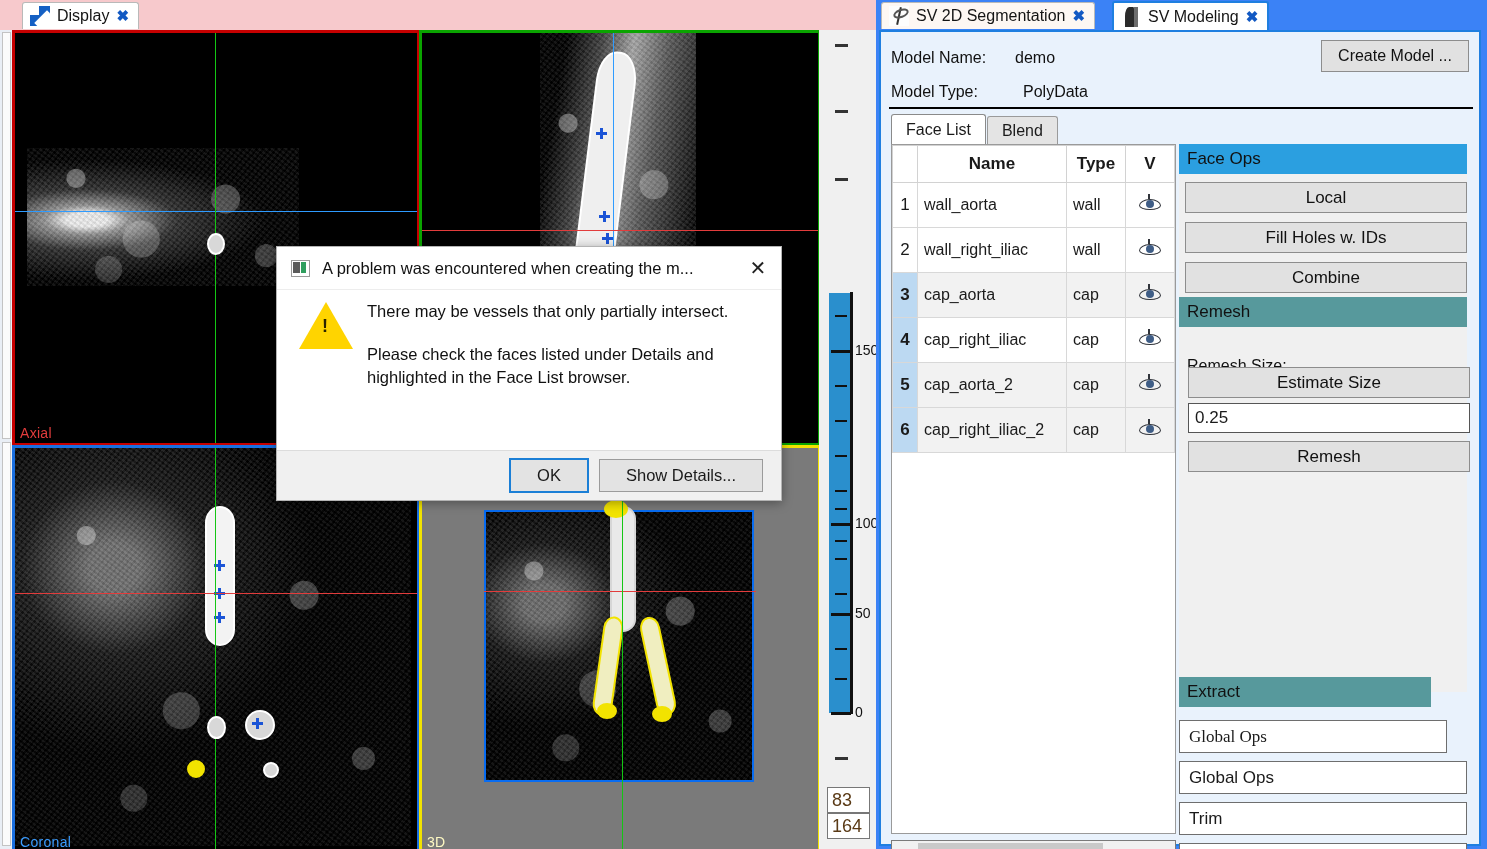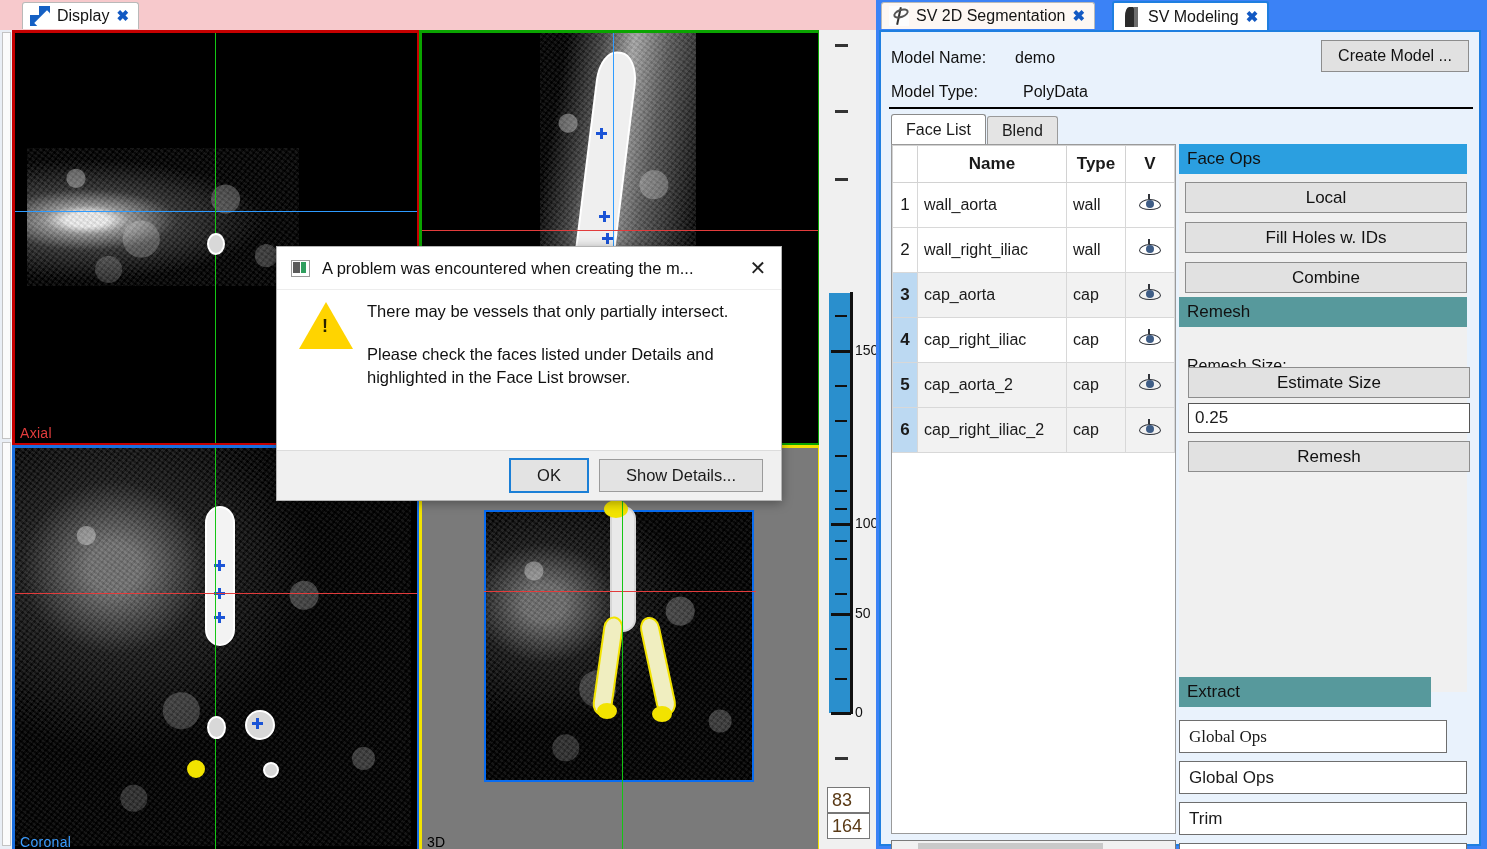--- a/index.html
+++ b/index.html
@@ -236,21 +236,21 @@
         <div class="noise"></div>
       </div>
       <div class="contour" style="left:188px;top:58px;width:22px;height:122px;border-radius:50%/10%;background:#e9e9e9;border-color:#d6d6d6;"></div>
       <div class="contour" style="left:176px;top:168px;width:16px;height:96px;border-radius:50%/12%;background:#f0eec0;border-color:#f2e300;transform:rotate(8deg);"></div>
       <div class="contour" style="left:226px;top:168px;width:16px;height:96px;border-radius:50%/12%;background:#f0eec0;border-color:#f2e300;transform:rotate(-12deg);"></div>
       <div class="ringpt y" style="left:182px;top:52px;width:20px;height:14px;border-radius:50%;"></div>
       <div class="ringpt y" style="left:175px;top:255px;width:16px;height:12px;border-radius:50%;"></div>
       <div class="ringpt y" style="left:230px;top:258px;width:16px;height:12px;border-radius:50%;"></div>
       <div class="xh-h" style="top:143px;left:62px;right:62px;background:#e23c3c;"></div>
       <div class="xh-v" style="left:200px;background:#14c614;"></div>
-      <div class="vplabel" style="color:#000000;">3D</div>
+      <div class="vplabel" style="color:#fef9c3;">3D</div>
     </div>
 
     <div class="scale">
       <div class="tick out" style="top:14px;"></div>
       <div class="tick out" style="top:80px;"></div>
       <div class="tick out" style="top:148px;"></div>
 
       <div class="cbar"></div>
       <div class="cbar-rail"></div>
 

